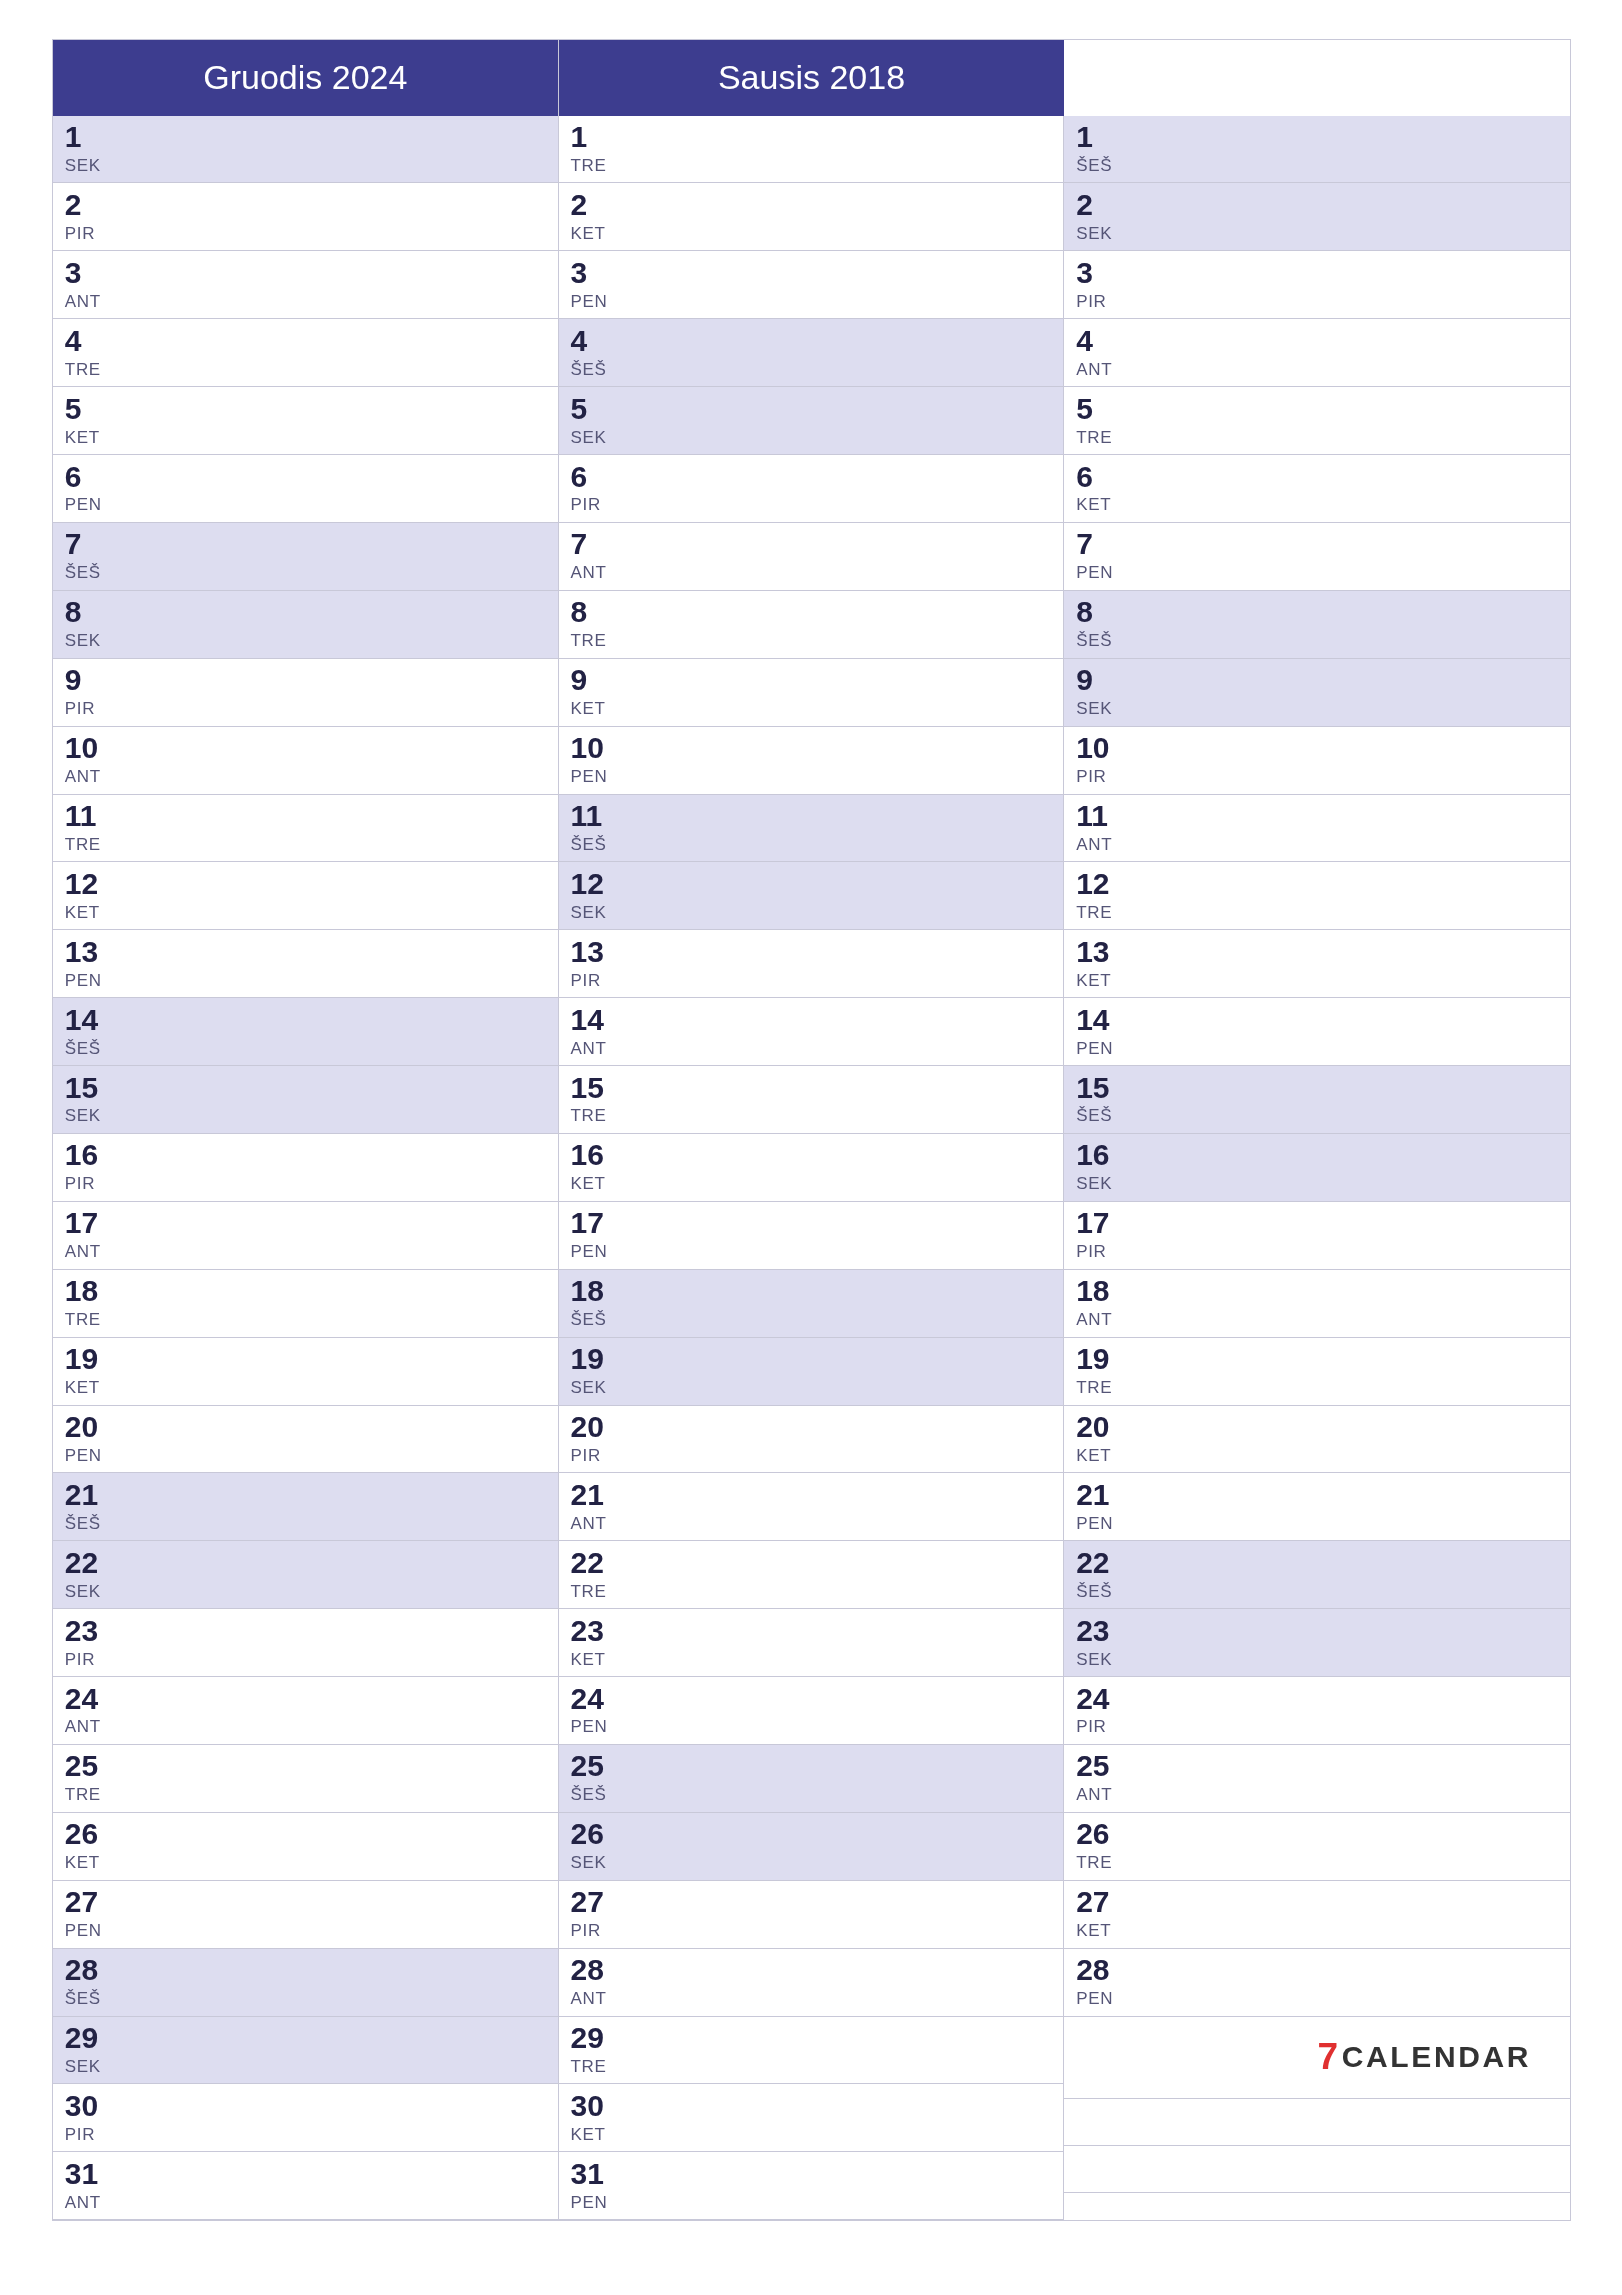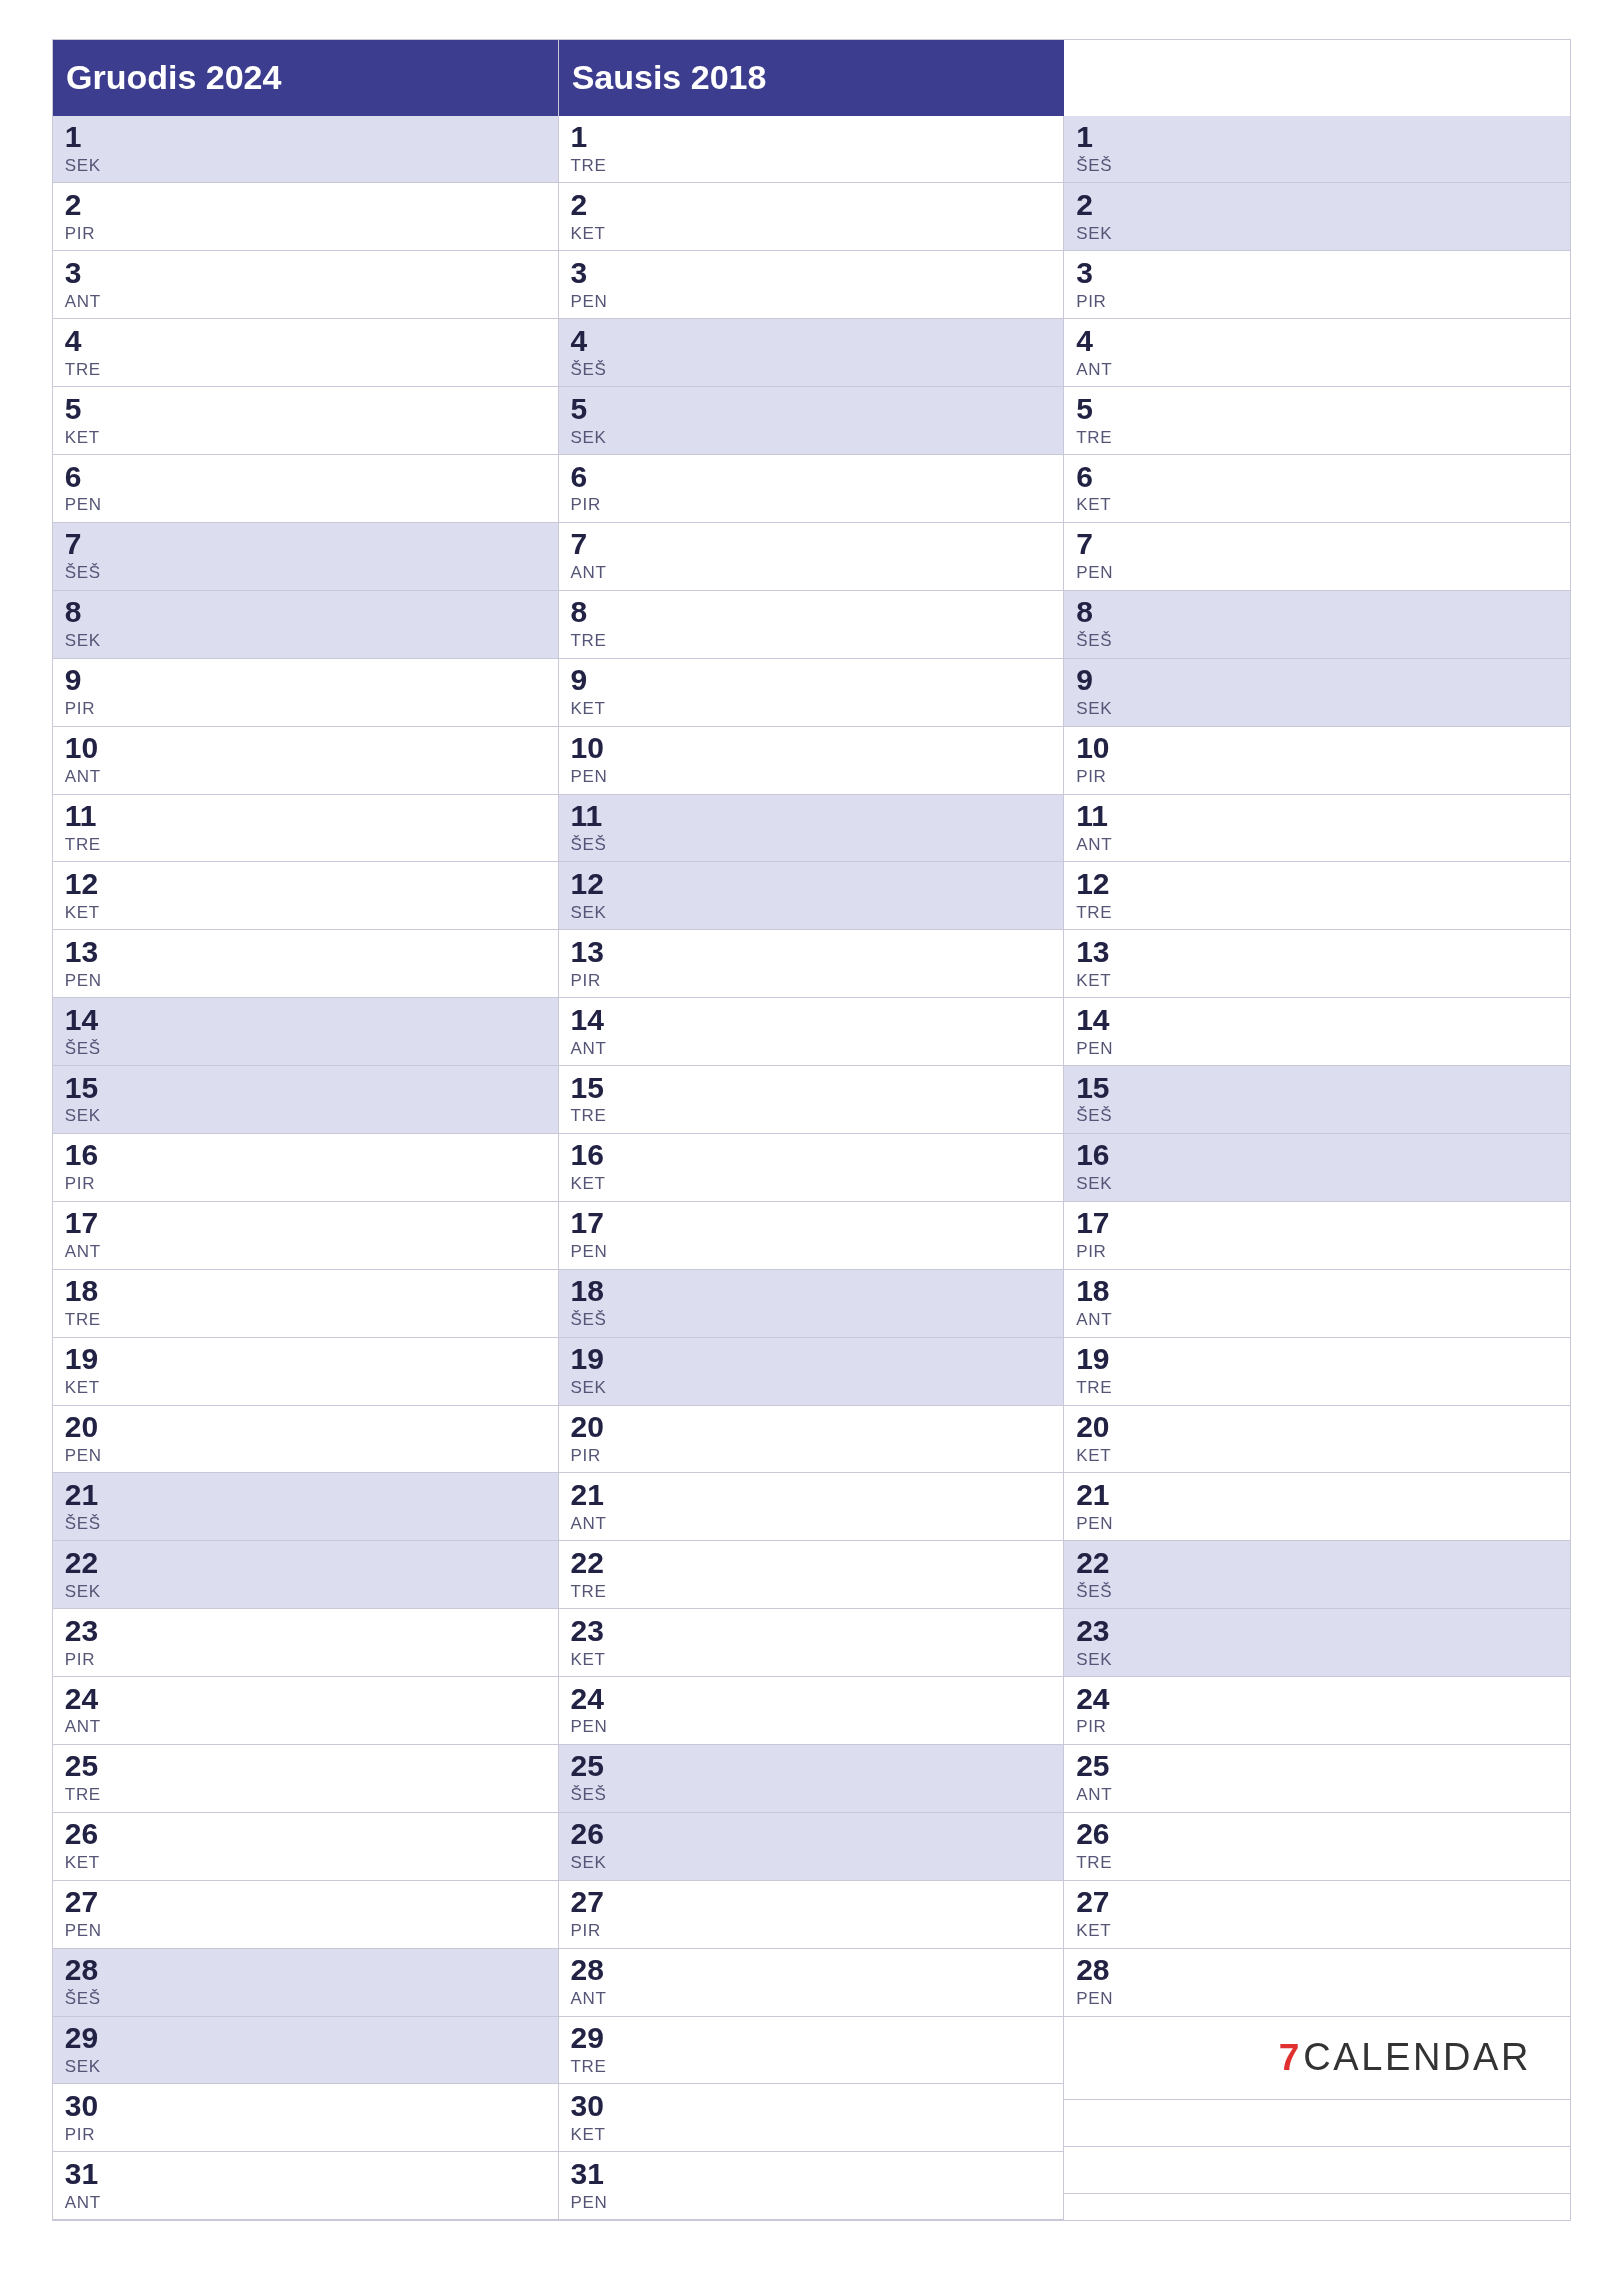--- a/index.html
+++ b/index.html
@@ -17,23 +17,23 @@
     }
 
     .calendar-header {
       display: grid;
       grid-template-columns: 1fr 1fr 1fr;
     }
 
     .month-header {
       background: #3d3d8f;
       color: #ffffff;
-      text-align: left;
+      text-align: center;
       font-size: 34px;
-      font-weight: bold;
+      font-weight: normal;
       padding: 18.3px 13px;
       border-right: 1.3px solid #c8c8d8;
     }
     .month-header:last-child {
       border-right: none;
     }
 
     .calendar-body {
       display: grid;
       grid-template-columns: 1fr 1fr 1fr;
@@ -87,22 +87,22 @@
     .logo-area {
       display: flex;
       align-items: center;
       justify-content: flex-end;
       padding: 19.6px 39px;
       min-height: 47px;
       border-bottom: 0.7px solid #c8c8d8;
     }
 
     .logo-text {
-      font-size: 38px;
-      font-weight: normal;
+      font-size: 30px;
+      font-weight: bold;
       color: #333333;
       letter-spacing: 2.6px;
     }
 
     .logo-7 {
       color: #e03030;
       font-size: 37px;
       font-weight: 900;
       margin-right: 3.9px;
     }

